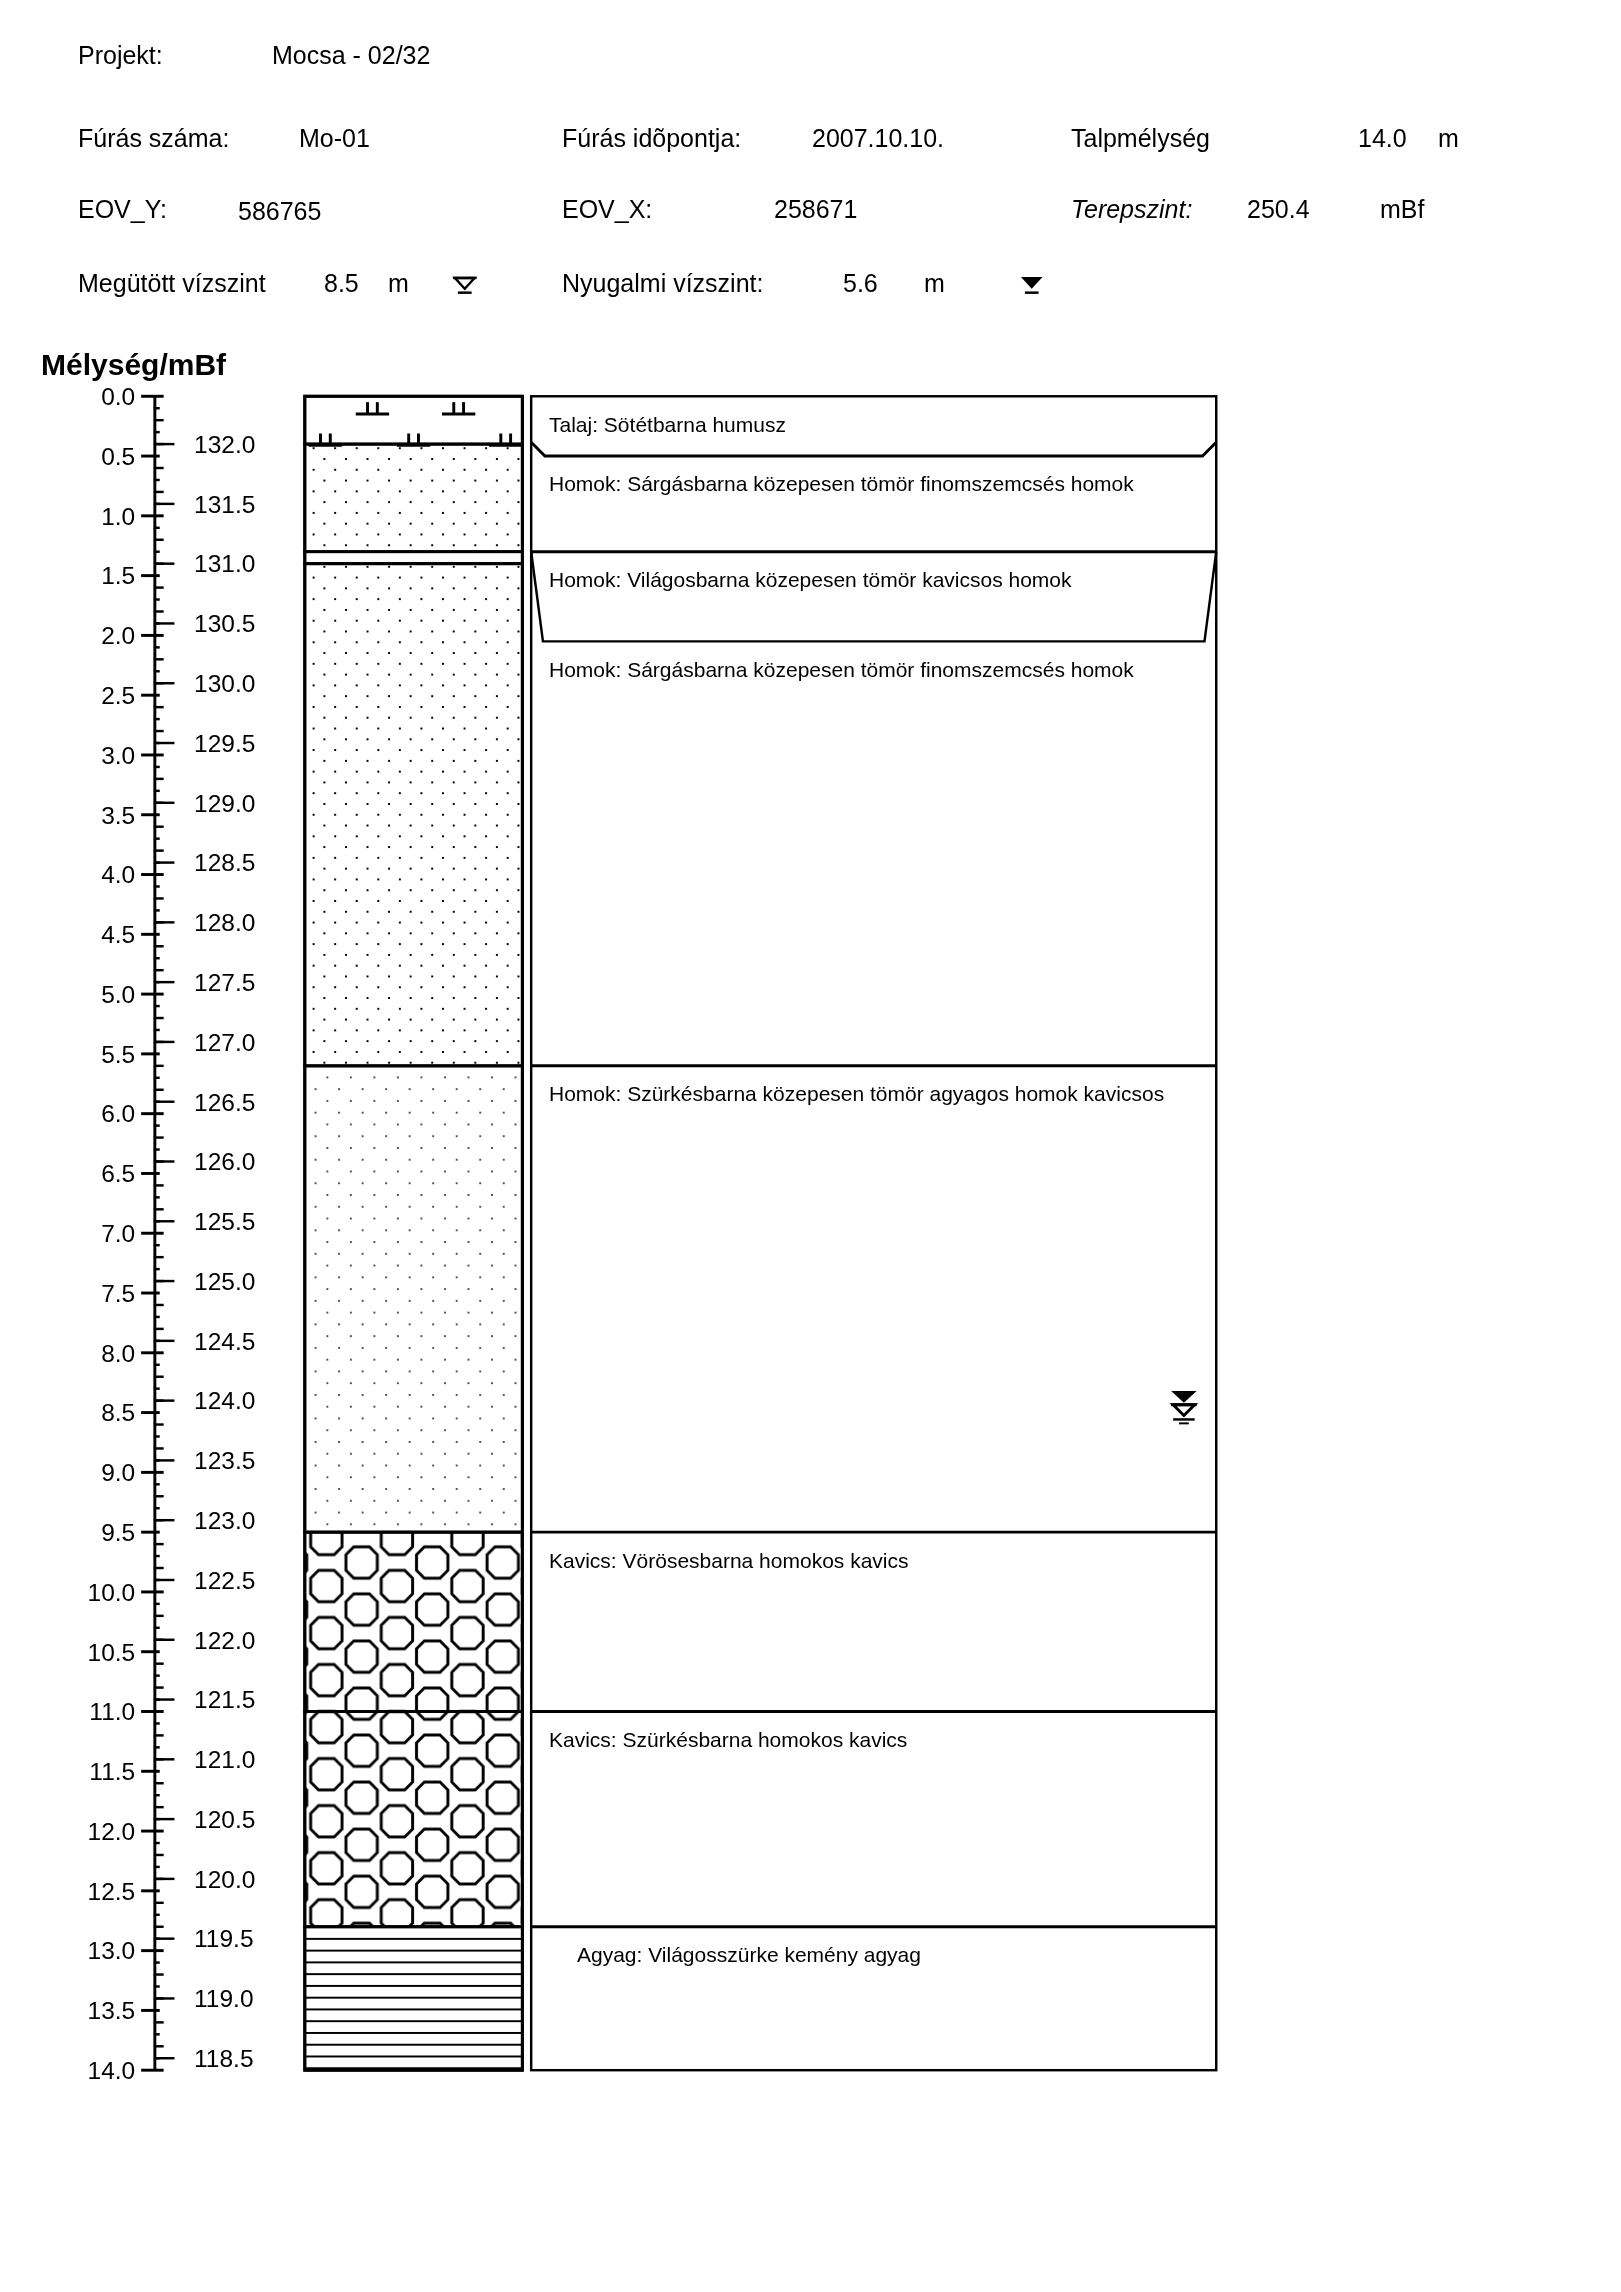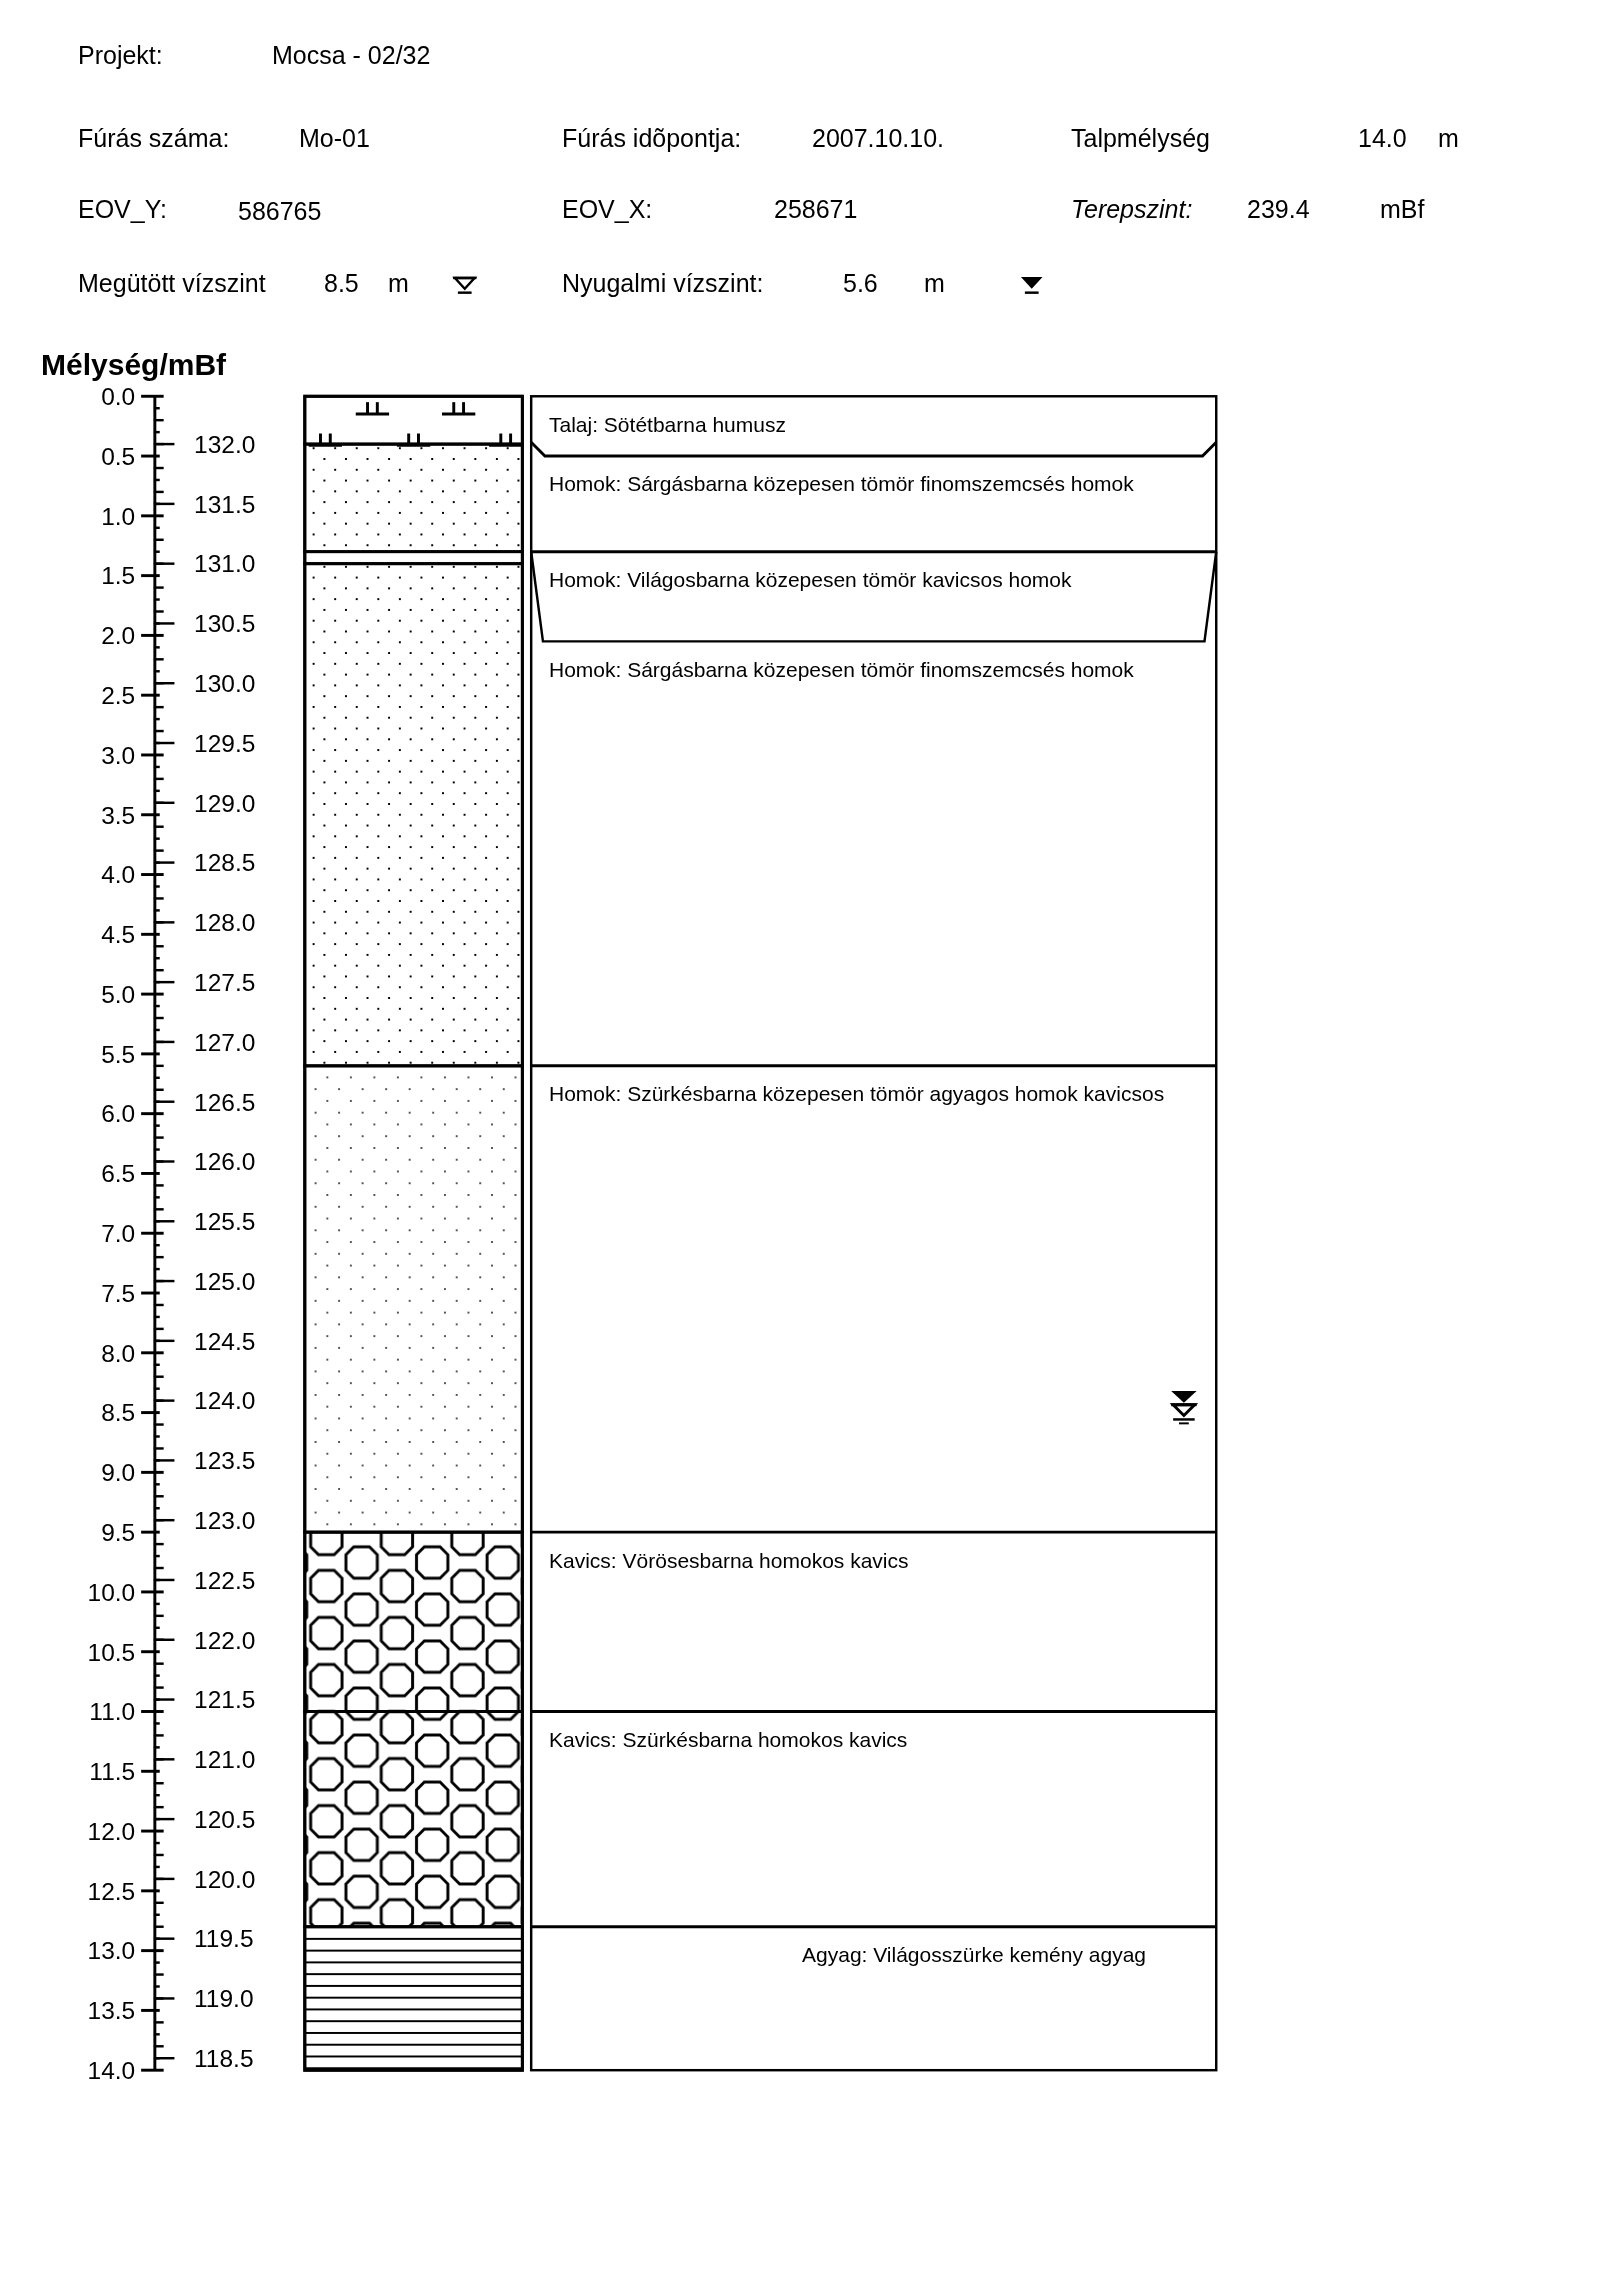--- a/index.html
+++ b/index.html
@@ -23,21 +23,21 @@
 <div class="hdr" style="left:812px; top:126px;">2007.10.10.</div>
 <div class="hdr" style="left:1071px; top:126px;">Talpmélység</div>
 <div class="hdr" style="left:1358px; top:126px;">14.0</div>
 <div class="hdr" style="left:1438px; top:126px;">m</div>
 
 <div class="hdr" style="left:78px; top:197px;">EOV_Y:</div>
 <div class="hdr" style="left:238px; top:199px;">586765</div>
 <div class="hdr" style="left:562px; top:197px;">EOV_X:</div>
 <div class="hdr" style="left:739px; top:197px;margin-left:35px;">258671</div>
 <div class="hdr" style="left:1071px; top:197px;font-style:italic;">Terepszint:</div>
-<div class="hdr" style="left:1247px; top:197px;">239.4</div>
+<div class="hdr" style="left:1247px; top:197px;">250.4</div>
 <div class="hdr" style="left:1380px; top:197px;">mBf</div>
 
 <div class="hdr" style="left:78px; top:271px;">Megütött vízszint</div>
 <div class="hdr" style="left:324px; top:271px;">8.5</div>
 <div class="hdr" style="left:388px; top:271px;">m</div>
 <svg class="wl-icon" style="left:452px; top:275px;" width="25.5" height="21.6" viewBox="0 0 26 22">
   <polygon points="3,3 23,3 13,14" fill="none" stroke="#000" stroke-width="2.5"></polygon>
   <line x1="1" y1="3" x2="25" y2="3" stroke="#000" stroke-width="2.5"></line>
   <line x1="6" y1="18" x2="20" y2="18" stroke="#000" stroke-width="2.5"></line>
 </svg>
@@ -356,15 +356,15 @@
 </svg>
 
 <div id="desc-texts">
     <div class="desc-text" style="left: 549px; top: 410px; width: 627px;">Talaj: Sötétbarna humusz</div>
     <div class="desc-text" style="left: 549px; top: 469px; width: 627px;">Homok: Sárgásbarna közepesen tömör finomszemcsés homok</div>
     <div class="desc-text" style="left: 549px; top: 565px; width: 627px;">Homok: Világosbarna közepesen tömör kavicsos homok</div>
     <div class="desc-text" style="left: 549px; top: 655px; width: 627px;">Homok: Sárgásbarna közepesen tömör finomszemcsés homok</div>
     <div class="desc-text" style="left: 549px; top: 1079px; width: 627px;">Homok: Szürkésbarna közepesen tömör agyagos homok kavicsos</div>
     <div class="desc-text" style="left: 549px; top: 1546px; width: 627px;">Kavics: Vörösesbarna homokos kavics</div>
     <div class="desc-text" style="left: 549px; top: 1725px; width: 627px;">Kavics: Szürkésbarna homokos kavics</div>
-    <div class="desc-text" style="left: 519px; top: 1940px; width: 627px; text-align: right;">Agyag: Világosszürke kemény agyag</div>
+    <div class="desc-text" style="left: 577px; top: 1940px; width: 627px;">Agyag: Világosszürke kemény agyag</div>
   </div>
 
 
 </body></html>

